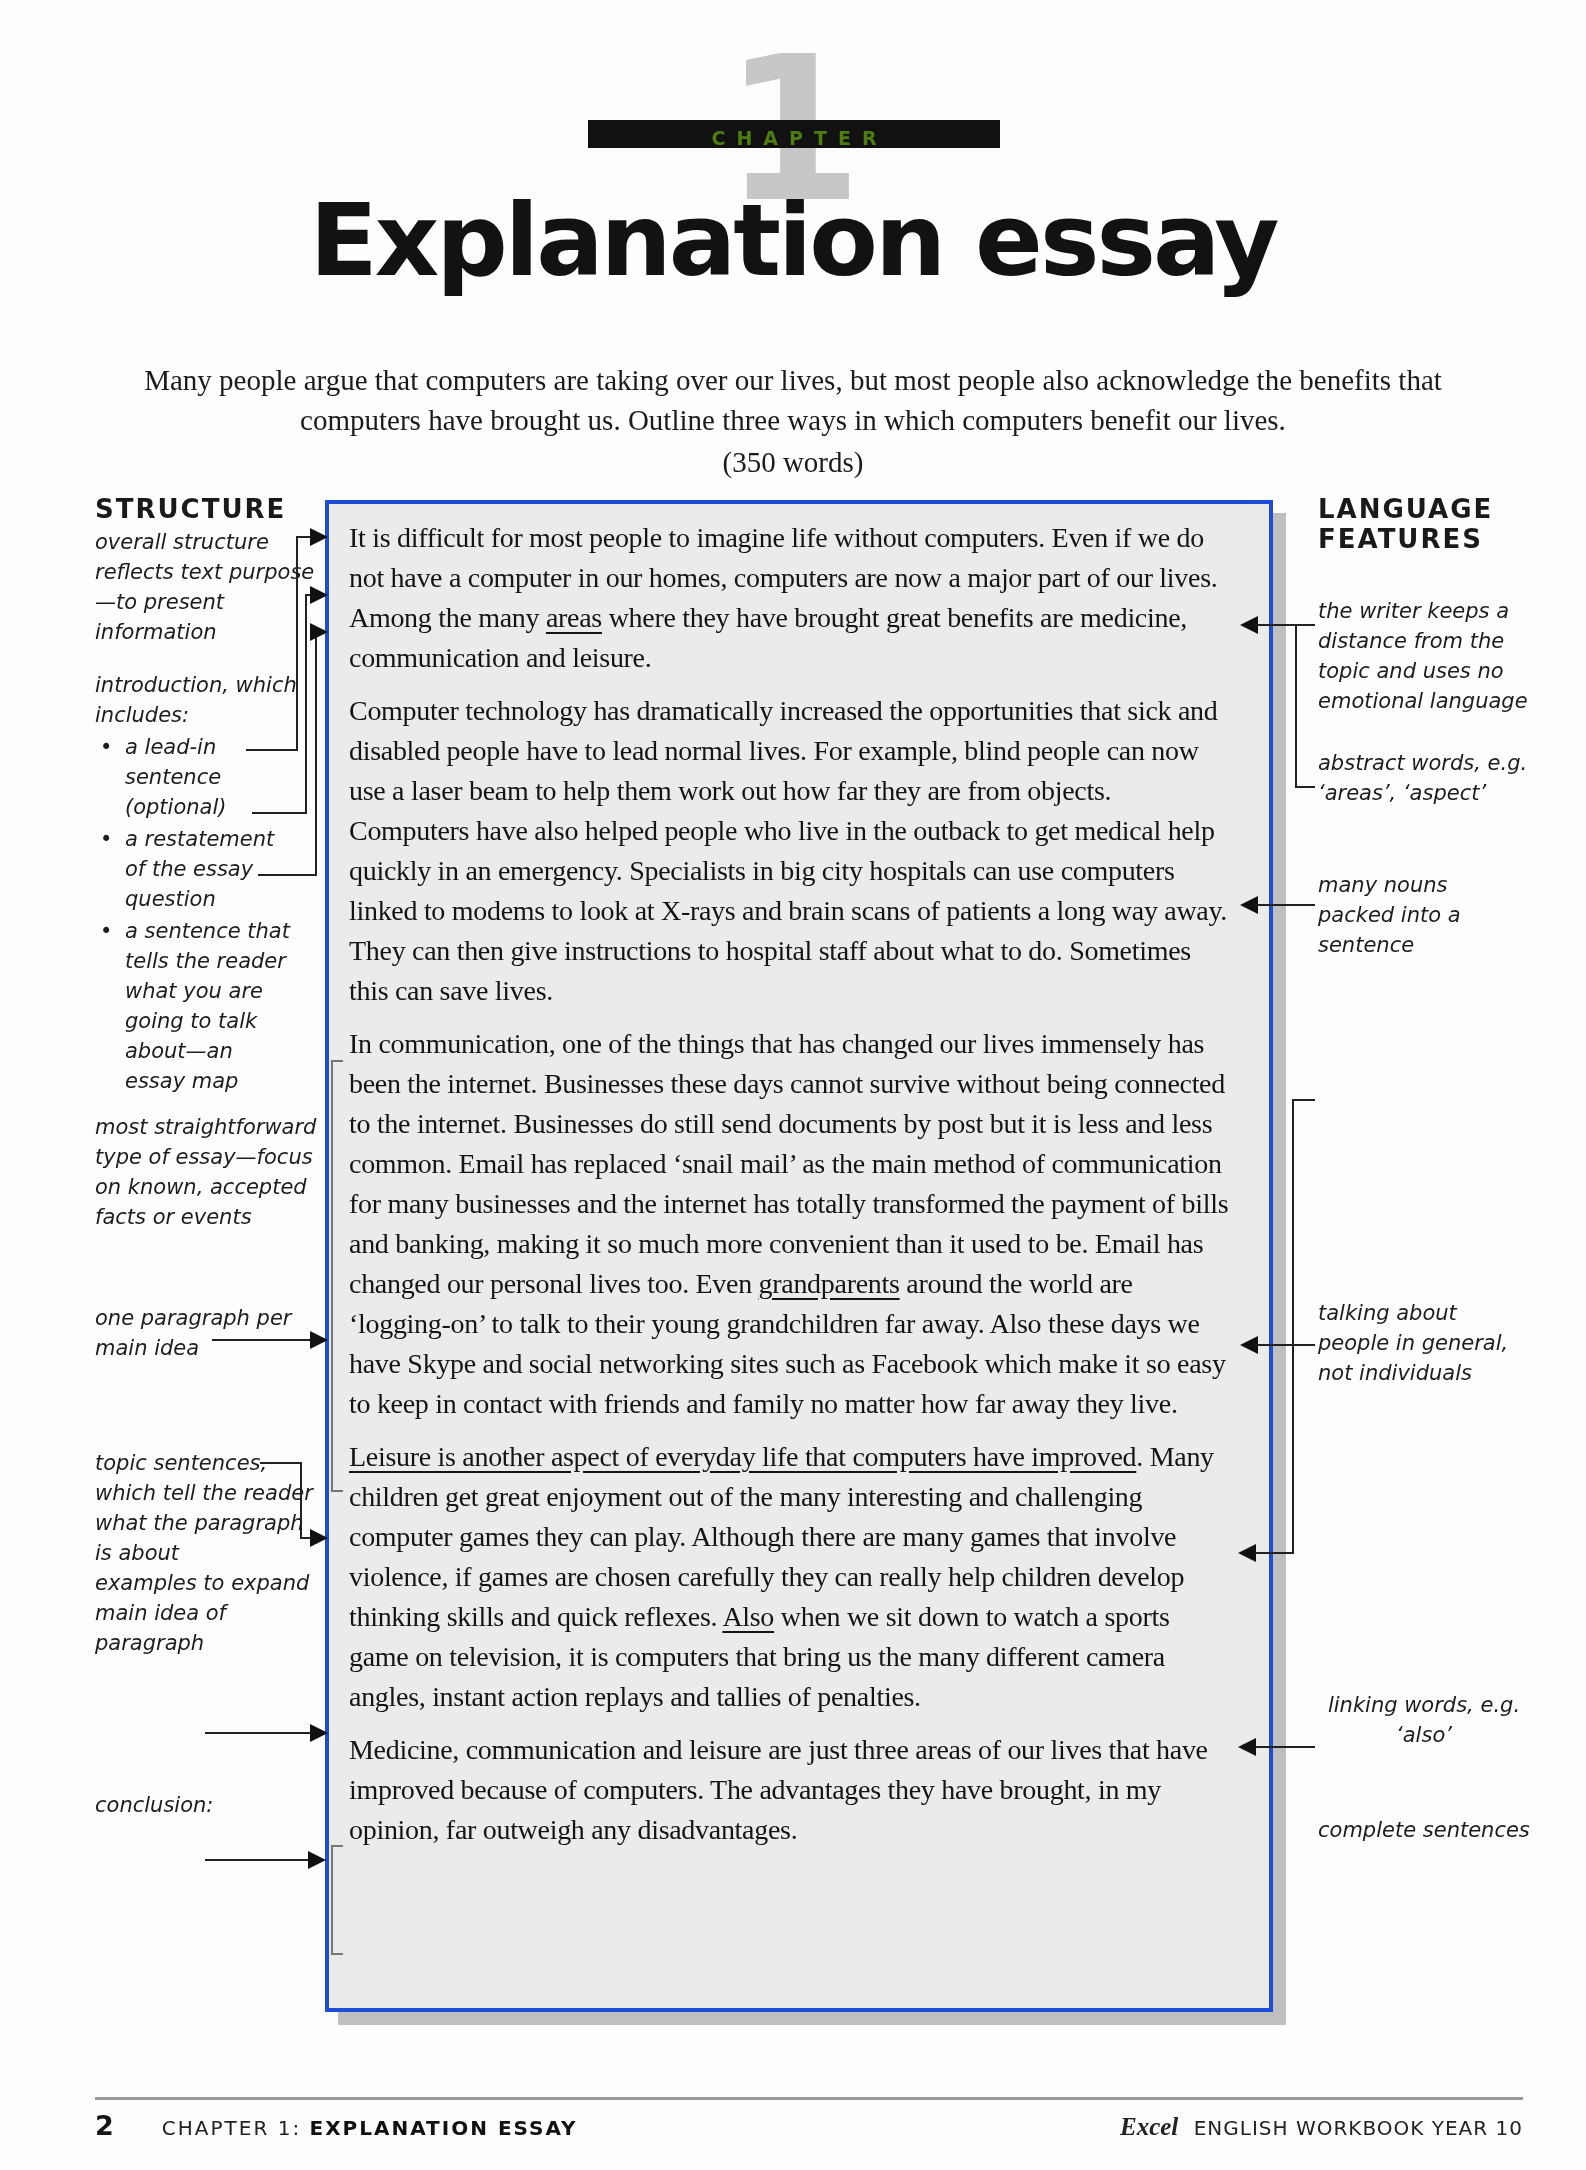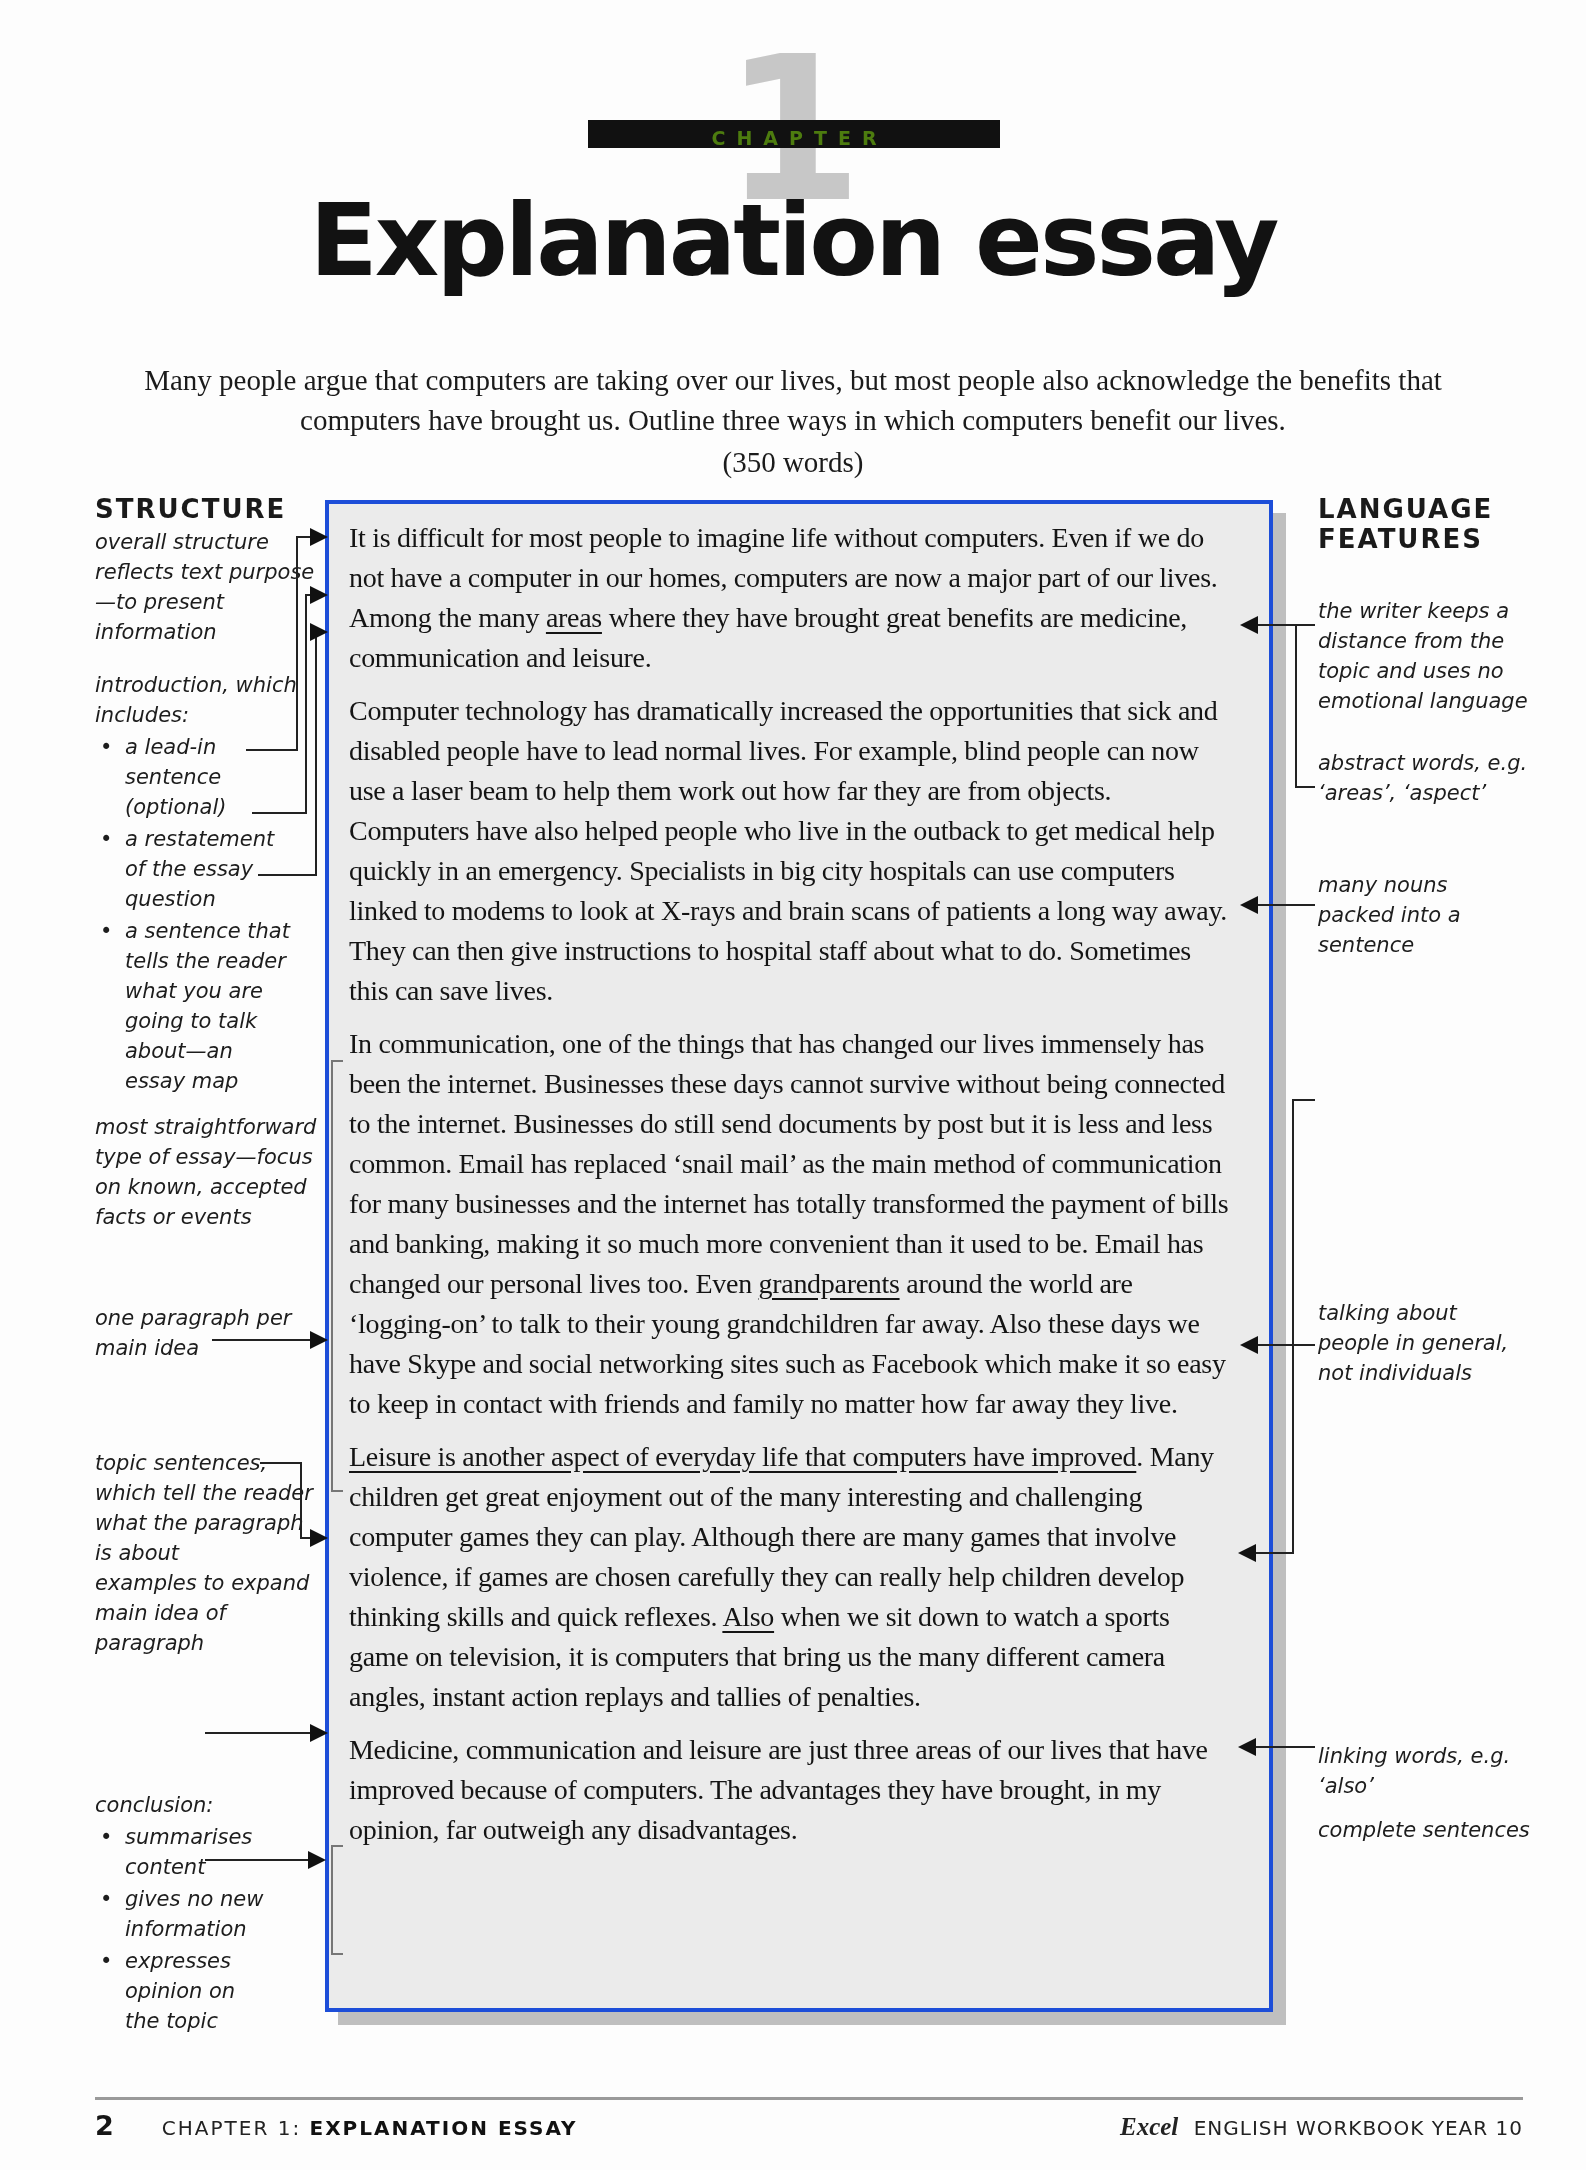--- a/index.html
+++ b/index.html
@@ -83,33 +83,28 @@
       <li>a restatement of the essay question</li>
       <li>a sentence that tells the reader what you are going to talk about—an essay map</li>
     </ul>
   </div>
   <div class="note" style="left:95px;top:1112px;">most straightforward type of essay—focus on known, accepted facts or events</div>
   <div class="note" style="left:95px;top:1303px;">one paragraph per main idea</div>
   <div class="note" style="left:95px;top:1448px;">topic sentences, which tell the reader what the paragraph is about</div>
   <div class="note" style="left:95px;top:1568px;">examples to expand main idea of paragraph</div>
   <div class="note" style="left:95px;top:1790px;">
     <span>conclusion:</span>
-    <ul style="width:175px;">
-      <li>summarises content</li>
-      <li>gives no new information</li>
-      <li>expresses opinion on the topic</li>
-    </ul>
   </div>
 
   <div class="panel-heading" style="left:1318px;top:494px;width:200px;">LANGUAGE FEATURES</div>
   <div class="note rnote" style="top:596px;">the writer keeps a distance from the topic and uses no emotional language</div>
   <div class="note rnote" style="top:748px;">abstract words, e.g. ‘areas’, ‘aspect’</div>
   <div class="note rnote" style="top:870px;">many nouns packed into a sentence</div>
   <div class="note rnote" style="top:1298px;">talking about people in general, not individuals</div>
-  <div class="note rnote" style="top:1741px;">linking words, e.g. ‘also’</div>
+  <div class="note rnote" style="top:1690px;text-align:center;">linking words, e.g. ‘also’</div>
   <div class="note rnote" style="top:1815px;">complete sentences</div>
 
   <div class="essay-box">
     <div class="essay-text">
       <p><span>It is difficult for most people to imagine life without computers. Even if we do not have a computer in our homes, computers are now a major part of our lives. Among the many </span><span class="u">areas</span><span> where they have brought great benefits are medicine, communication and leisure.</span></p>
       <p><span>Computer technology has dramatically increased the opportunities that sick and disabled people have to lead normal lives. For example, blind people can now use a laser beam to help them work out how far they are from objects. Computers have also helped people who live in the outback to get medical help quickly in an emergency. Specialists in big city hospitals can use computers linked to modems to look at X-rays and brain scans of patients a long way away. They can then give instructions to hospital staff about what to do. Sometimes this can save lives.</span></p>
       <p><span>In communication, one of the things that has changed our lives immensely has been the internet. Businesses these days cannot survive without being connected to the internet. Businesses do still send documents by post but it is less and less common. Email has replaced ‘snail mail’ as the main method of communication for many businesses and the internet has totally transformed the payment of bills and banking, making it so much more convenient than it used to be. Email has changed our personal lives too. Even </span><span class="u">grandparents</span><span> around the world are ‘logging-on’ to talk to their young grandchildren far away. Also these days we have Skype and social networking sites such as Facebook which make it so easy to keep in contact with friends and family no matter how far away they live.</span></p>
       <p><span class="u">Leisure is another aspect of everyday life that computers have improved</span><span>. Many children get great enjoyment out of the many interesting and challenging computer games they can play. Although there are many games that involve violence, if games are chosen carefully they can really help children develop thinking skills and quick reflexes. </span><span class="u">Also</span><span> when we sit down to watch a sports game on television, it is computers that bring us the many different camera angles, instant action replays and tallies of penalties.</span></p>
       <p><span>Medicine, communication and leisure are just three areas of our lives that have improved because of computers. The advantages they have brought, in my opinion, far outweigh any disadvantages.</span></p>
     </div>

